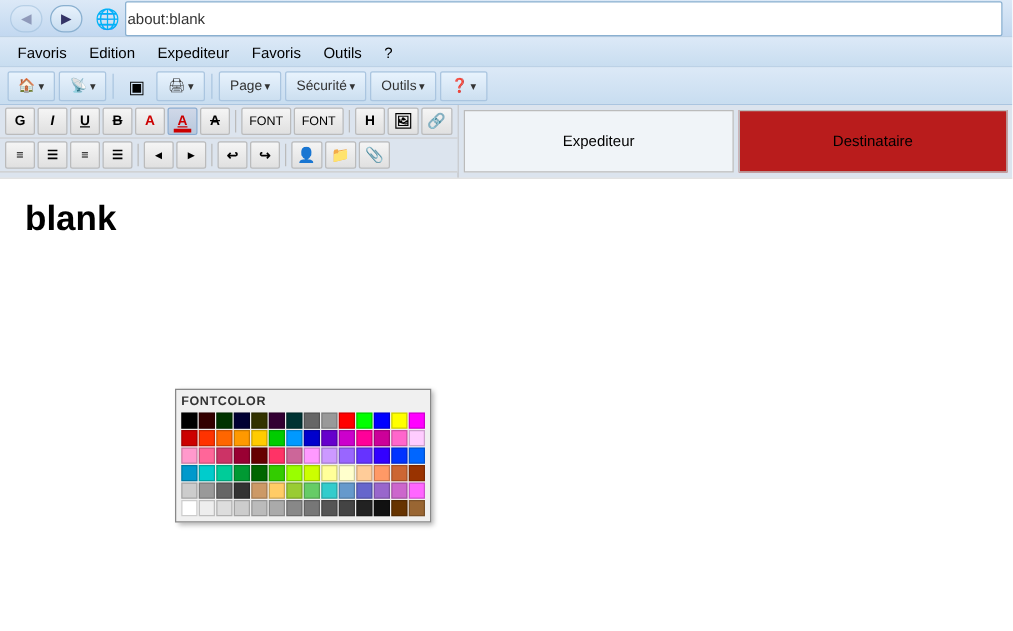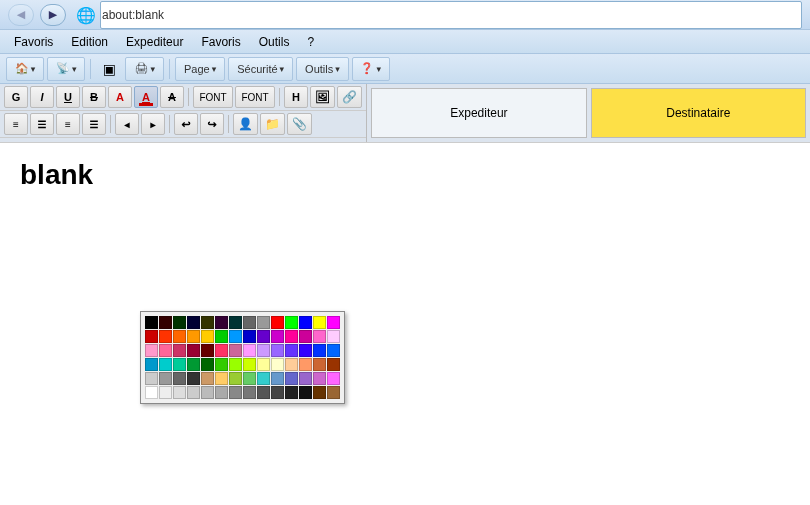--- a/index.html
+++ b/index.html
@@ -241,28 +241,29 @@
         <div class="ed-btn" style="font-size:11px;">↪</div>
         <div class="ed-separator"></div>
         <div class="ed-btn" style="font-size:12px;">👤</div>
         <div class="ed-btn" style="font-size:12px;">📁</div>
         <div class="ed-btn" style="font-size:12px;">📎</div>
       </div>
     </div>
 
     <div style="display:flex; align-items:stretch; flex:1; background:#dce4ee; padding:4px; gap:4px;">
       <div style="flex:1; height:50px; border:1px solid #bbb; background:#f0f4f8; display:flex; align-items:center; justify-content:center; cursor:pointer; font-size:12px;">Expediteur</div>
-      <div style="flex:1; height:50px; border:1px solid #bbb; background:#fde047; display:flex; align-items:center; justify-content:center; cursor:pointer; font-size:12px;">Destinataire</div>
+      <div style="flex:1; height:50px; border:1px solid #bbb; background:#b91c1c; display:flex; align-items:center; justify-content:center; cursor:pointer; font-size:12px;">Destinataire</div>
     </div>
   </div>
 
   <div class="editor-area" style="position:relative;">
     <div class="editor-content-title">blank</div>
 
     <div class="color-picker-popup">
+      <div class="color-picker-label">FONTCOLOR</div>
       <div class="color-grid" id="color-grid">
       <div class="color-cell" title="#000000" style="background: rgb(0, 0, 0);"></div>
           <div class="color-cell" title="#330000" style="background: rgb(51, 0, 0);"></div>
           <div class="color-cell" title="#003300" style="background: rgb(0, 51, 0);"></div>
           <div class="color-cell" title="#000033" style="background: rgb(0, 0, 51);"></div>
           <div class="color-cell" title="#333300" style="background: rgb(51, 51, 0);"></div>
           <div class="color-cell" title="#330033" style="background: rgb(51, 0, 51);"></div>
           <div class="color-cell" title="#003333" style="background: rgb(0, 51, 51);"></div>
           <div class="color-cell" title="#666666" style="background: rgb(102, 102, 102);"></div>
           <div class="color-cell" title="#999999" style="background: rgb(153, 153, 153);"></div>

